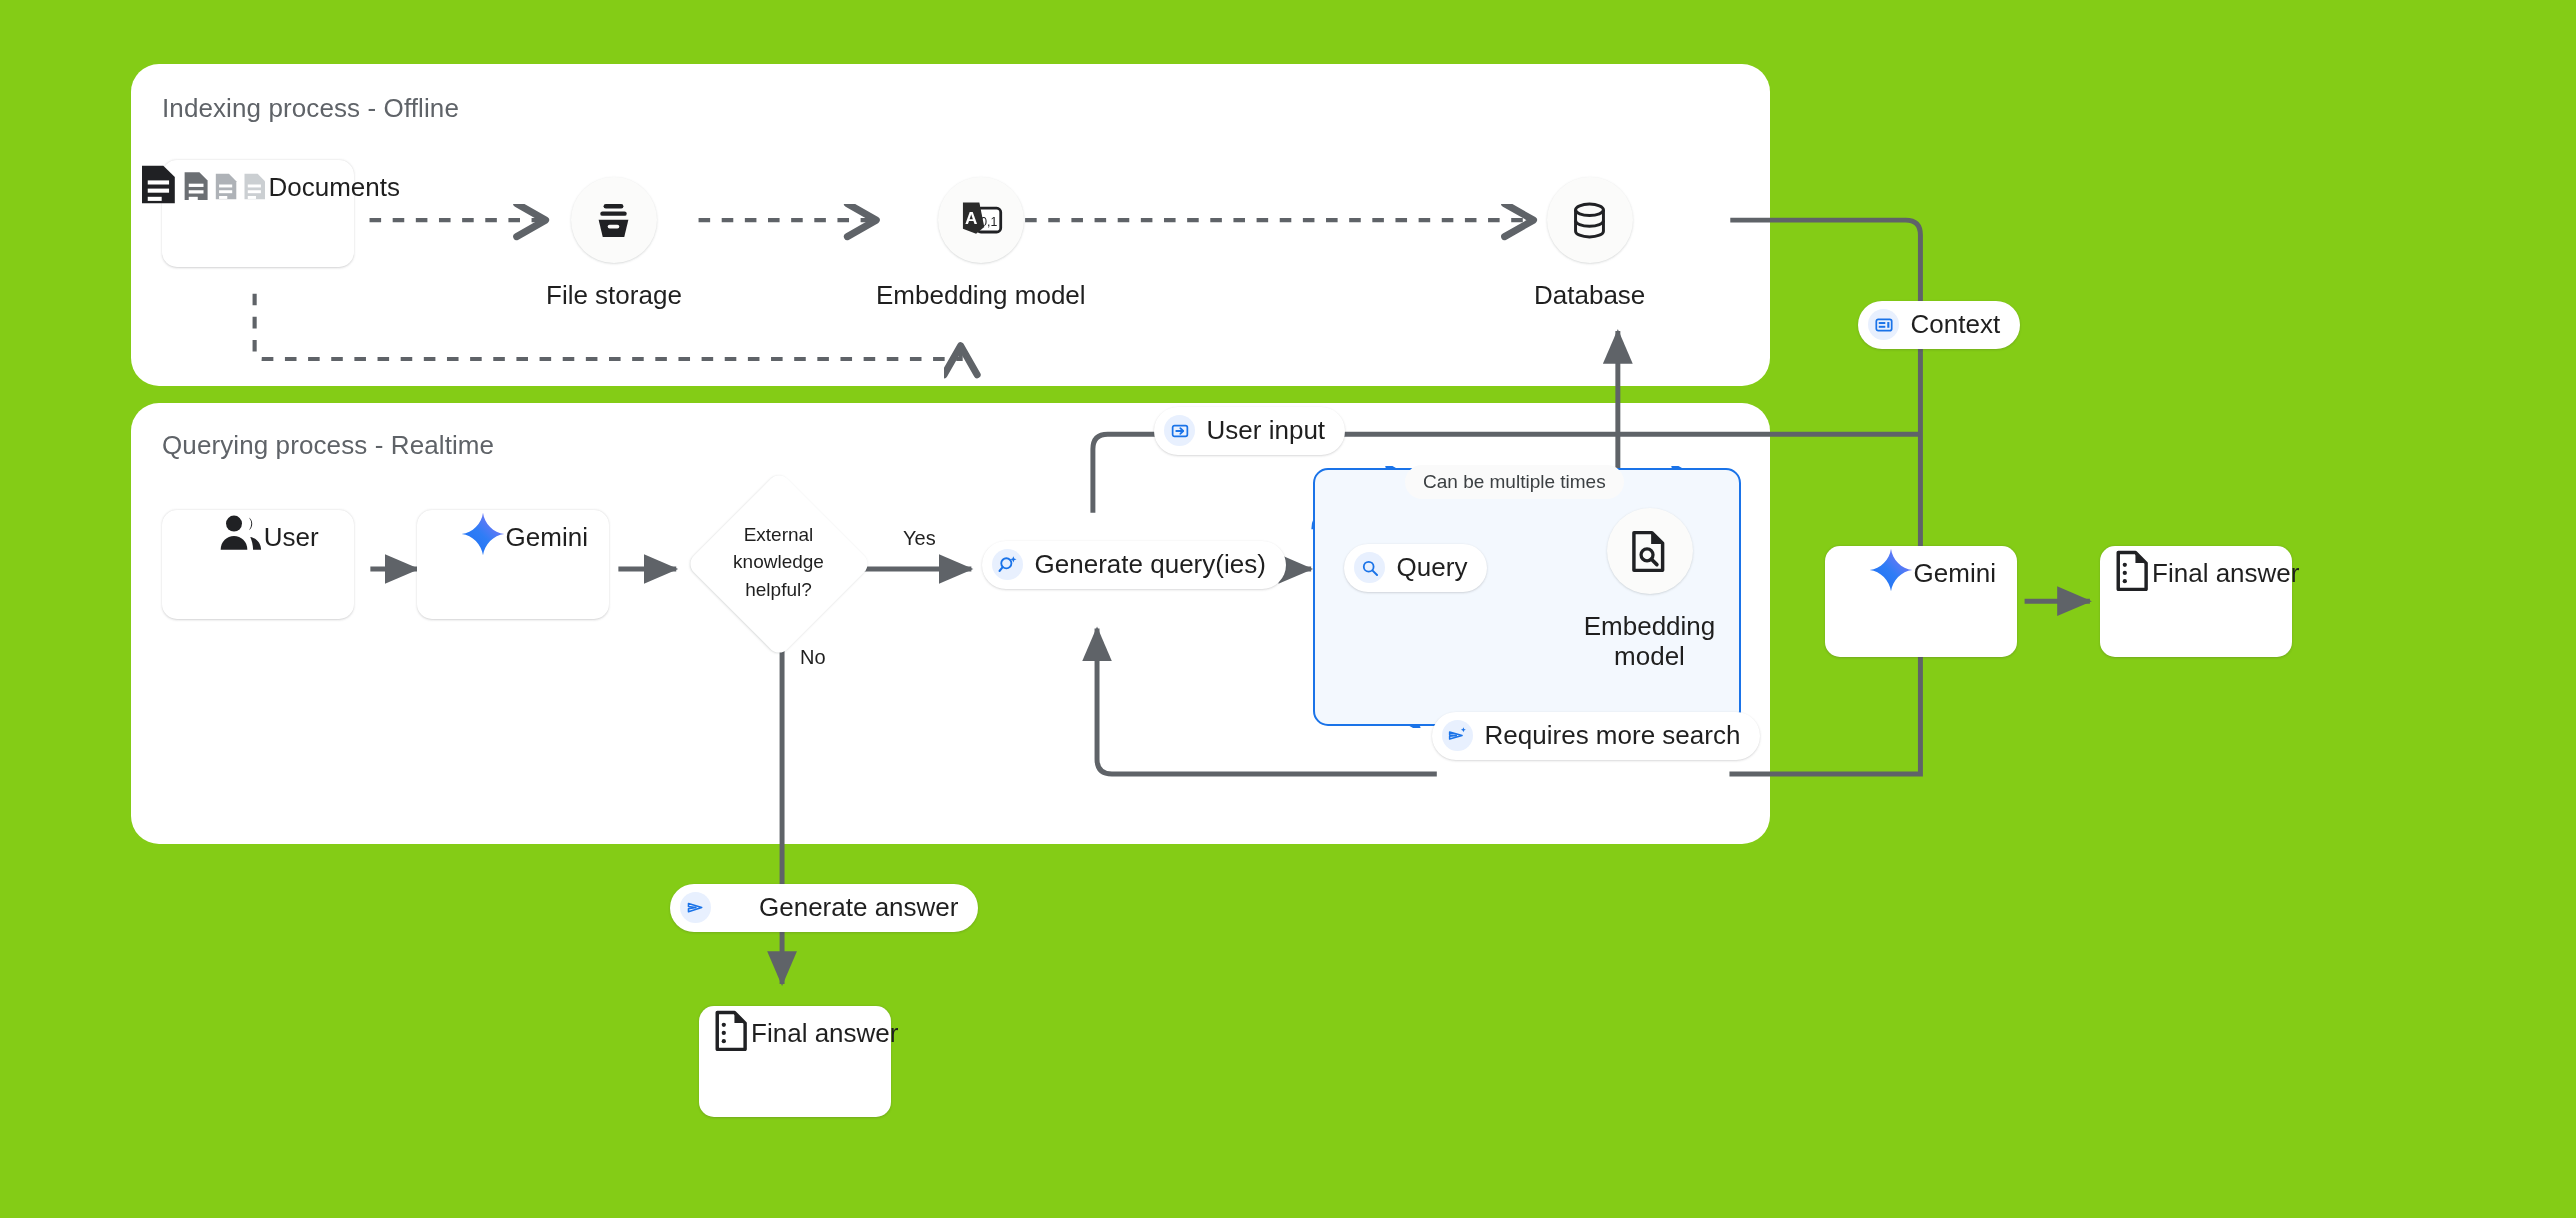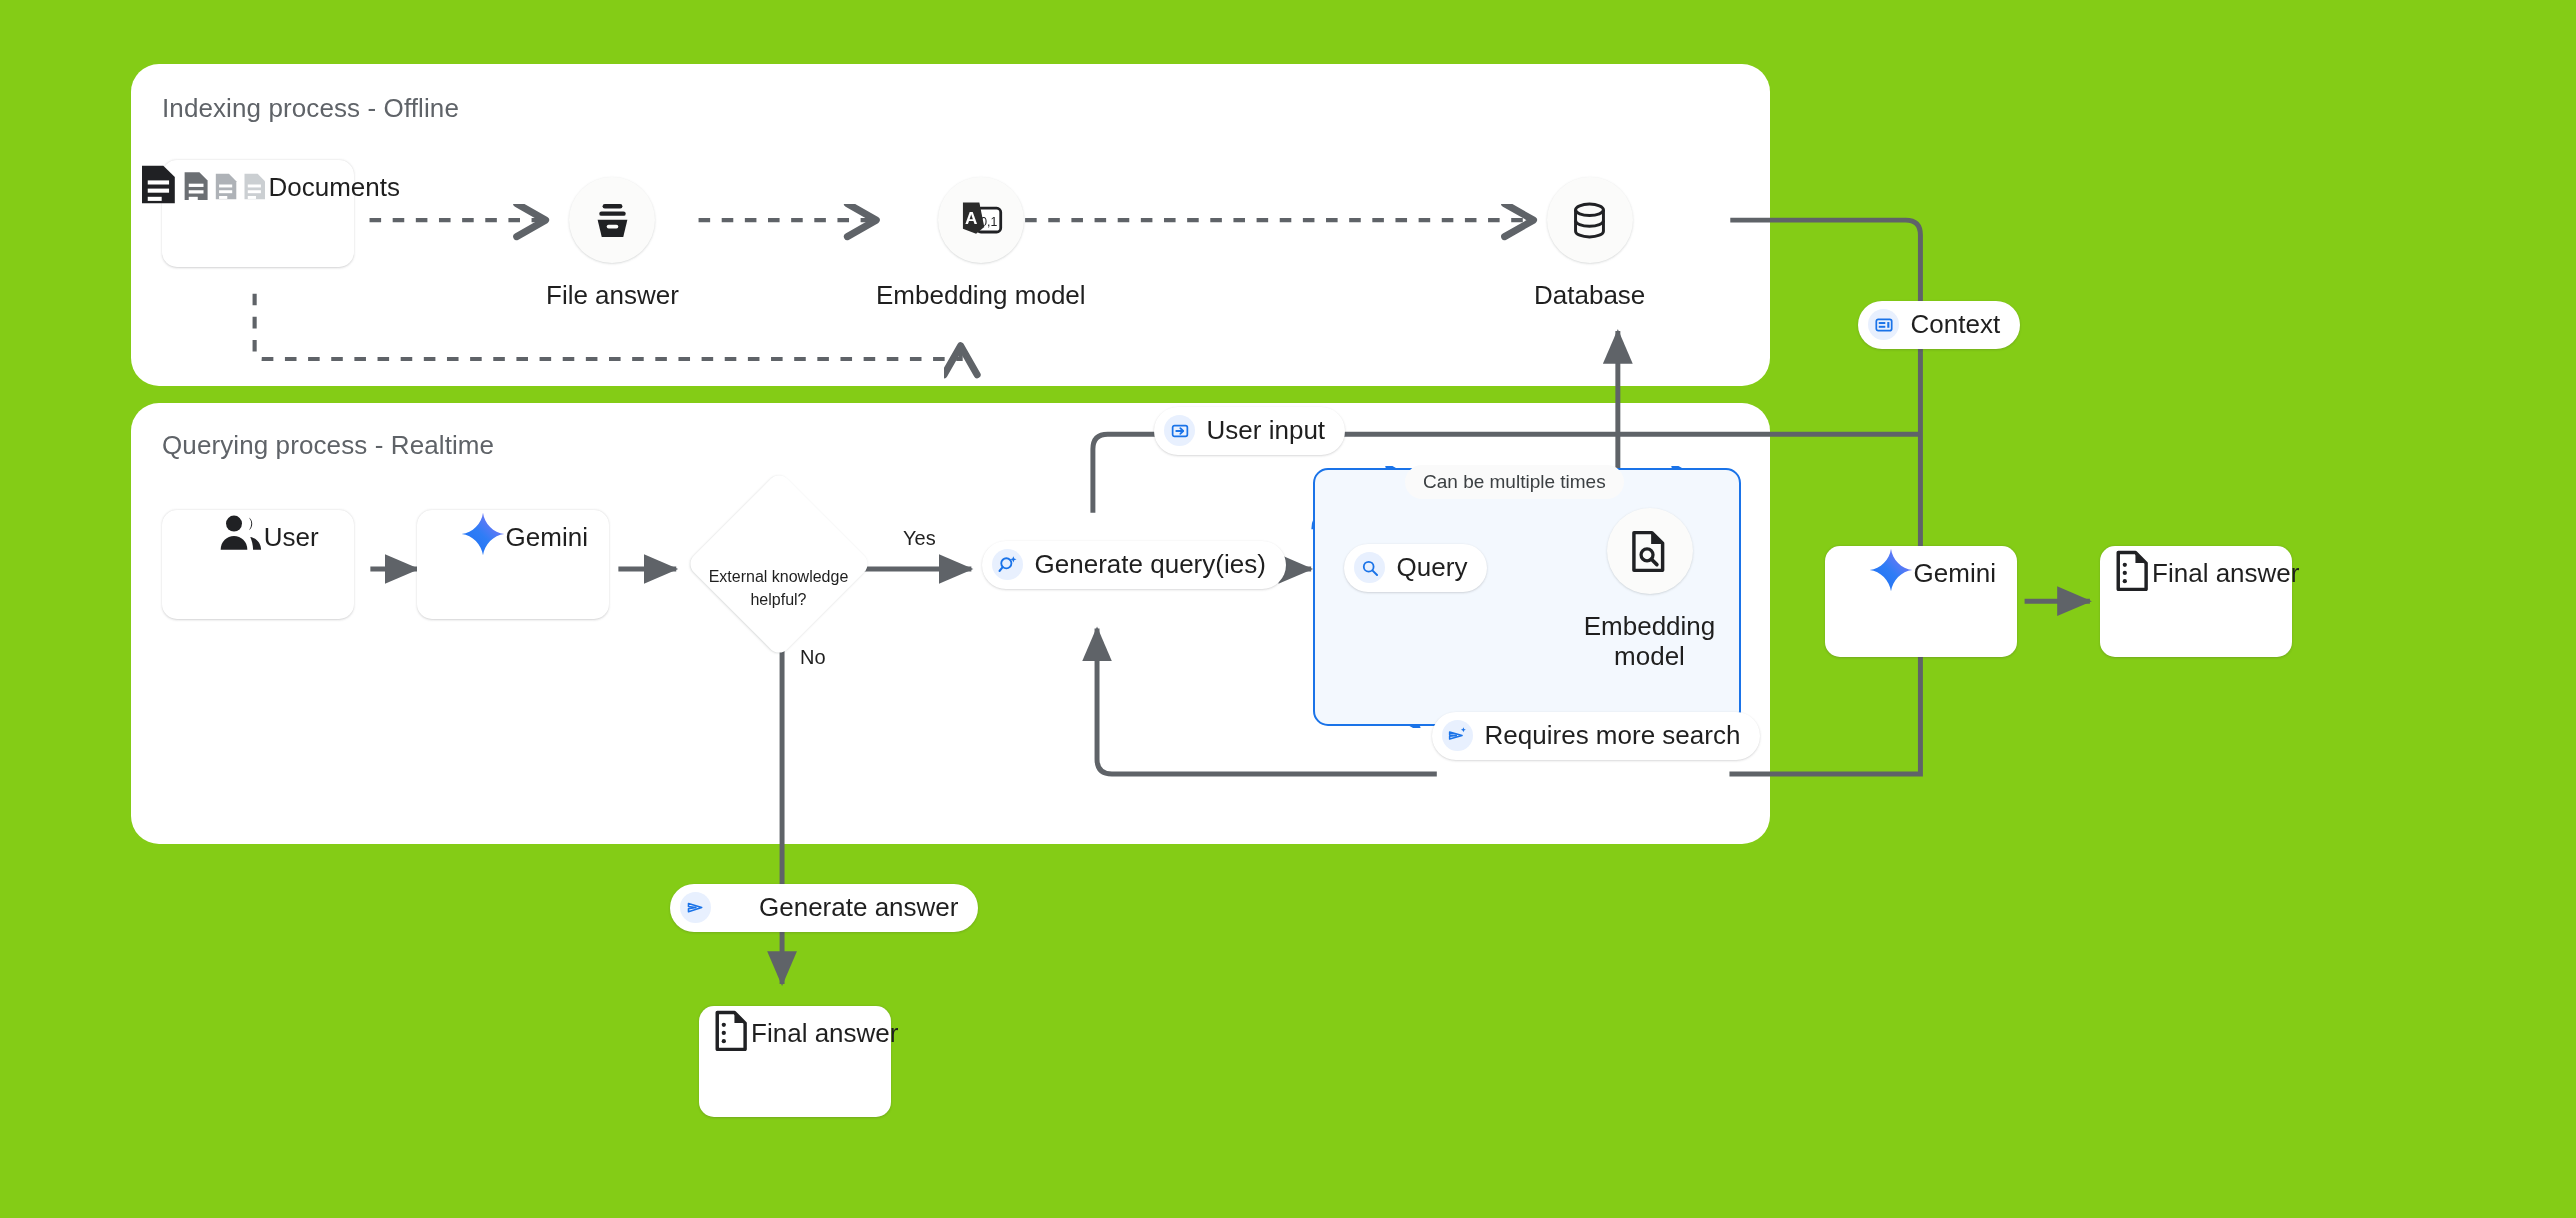--- a/index.html
+++ b/index.html
@@ -116,24 +116,23 @@
     background: #fff;
     border-radius: 11.6px;
     transform: rotate(45deg);
     box-shadow: 0 0.8px 2.5px rgba(60,64,67,.15), 0 0.8px 1.7px rgba(60,64,67,.07);
   }
   #decision-text {
     position: absolute;
     left: 704px; top: 521px;
     width: 149px;
     text-align: center;
-    font-size: 16px;
+    font-size: 19px;
     line-height: 1.44;
     color: #1f1f1f;
-    margin-top: 44px;
   }
 
   
   .edge-label {
     position: absolute;
     font-size: 20px;
     color: #1f1f1f;
     white-space: nowrap;
   }
 
@@ -265,21 +264,21 @@
     <div class="circle">
       <svg width="43" height="43" viewBox="0 0 52 52">
         <g fill="#202124">
           <rect x="14" y="6" width="24" height="5.4" rx="2.7"></rect>
           <rect x="10" y="15" width="32" height="5.4" rx="2.7"></rect>
           <path d="M8,25 h36 l-5,21 h-26 z"></path>
           <rect x="19" y="31" width="14" height="4.6" rx="2.3" fill="#fbfbfa"></rect>
         </g>
       </svg>
     </div>
-    <div class="circle-label">File answer</div>
+    <div class="circle-label">File storage</div>
   </div>
 
   <div class="circle-node" style="left:876px; top:177px;">
     <div class="circle">
       <svg width="46" height="43" viewBox="0 0 56 52">
         <rect x="23" y="11" width="29" height="29" rx="5" fill="#fff" stroke="#202124" stroke-width="3.4"></rect>
         <text x="37.5" y="33" font-family="Liberation Sans, sans-serif" font-size="15" fill="#202124" text-anchor="middle">0,1</text>
         <path d="M6,4 h20 l6,30 -10,8 -16,-6 z" fill="#2b2b2b"></path>
         <text x="16" y="30" font-family="Liberation Sans, sans-serif" font-size="21" font-weight="bold" fill="#fff" text-anchor="middle">A</text>
       </svg>

